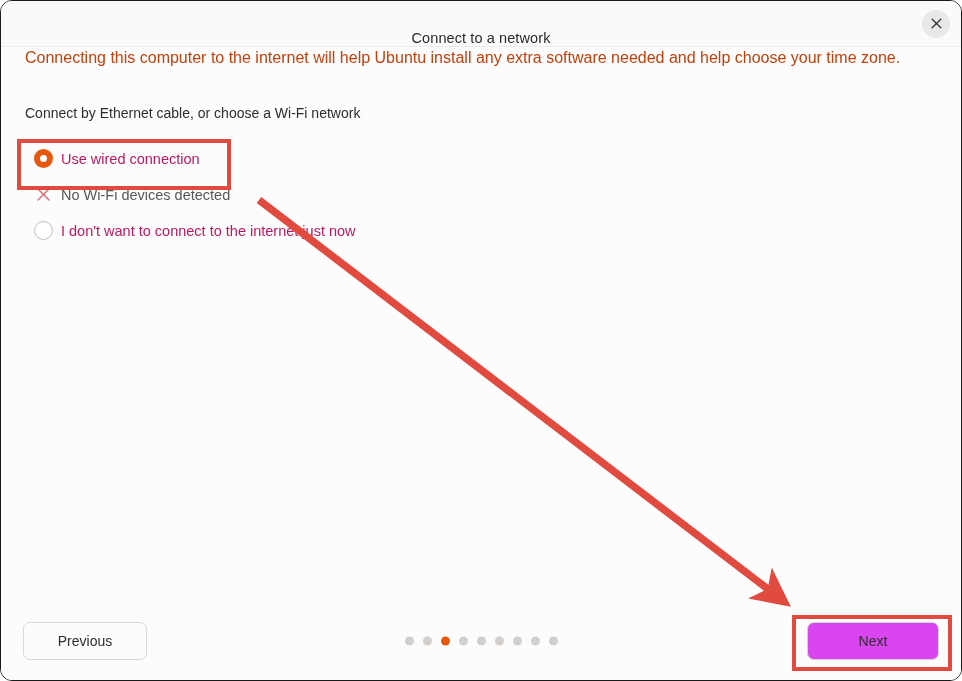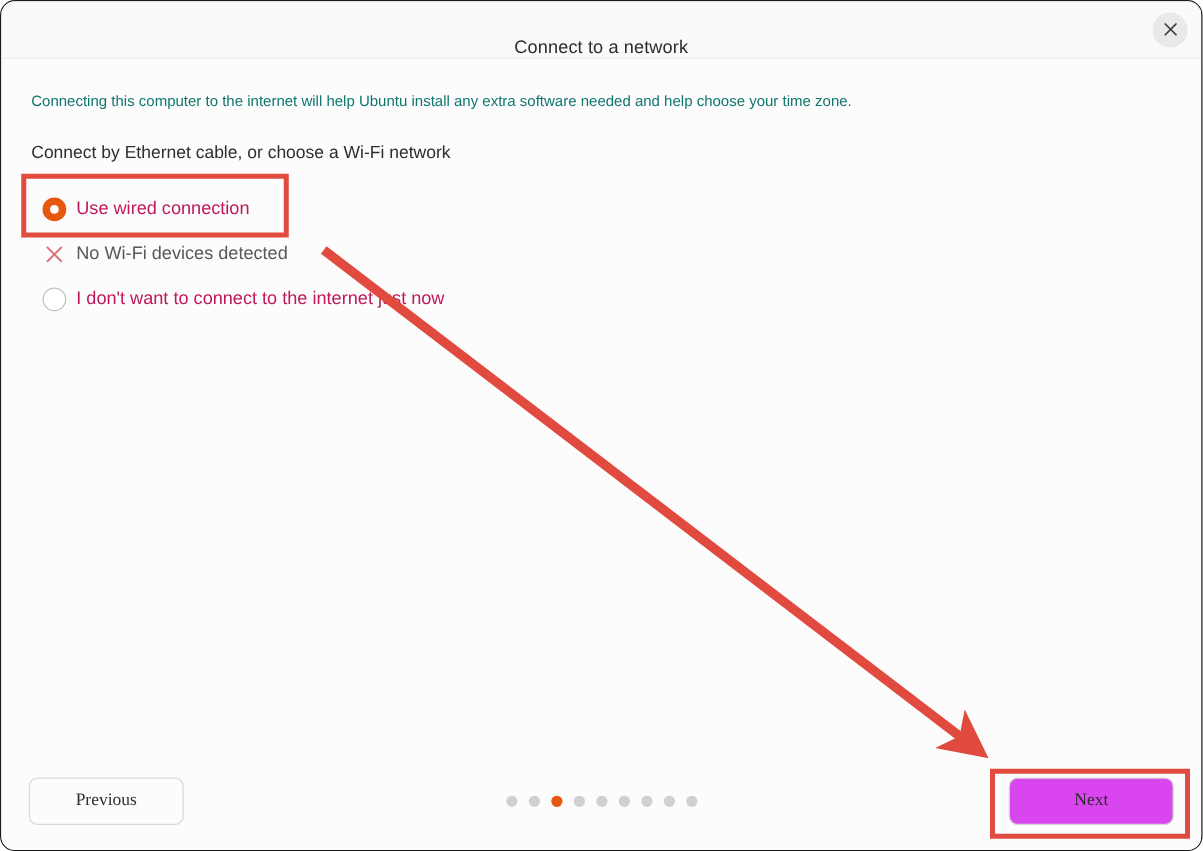--- a/index.html
+++ b/index.html
@@ -63,28 +63,27 @@
 
   
   #content {
     position: relative;
     flex: 1 1 auto;
     padding: 0 24px;
     background: #fdfcfc;
   }
 
   #intro-text {
-    margin-top: 26px;
-    font-size: 12px;
-    color: #0f766e;
+    font-size: 16px;
+    color: #c2410c;
     line-height: 1.35;
   }
 
   #subtitle-text {
-    margin-top: 24px;
+    margin-top: 36px;
     font-size: 14px;
     color: #2d2d2d;
   }
 
   #options { margin-top: 20px; }
 
   .option-row {
     display: flex;
     align-items: center;
     height: 36px;
@@ -133,21 +132,21 @@
     position: relative;
     flex: 0 0 78px;
     height: 78px;
     display: flex;
     align-items: center;
     padding: 0 22px;
     background: #fdfcfc;
   }
 
   .nav-button {
-    font-family: Liberation Serif, serif;
+    font-family: Liberation Sans, sans-serif;
     font-size: 14px;
     color: #2d2d2d;
     height: 38px;
     min-width: 124px;
     padding: 0 24px;
     border-radius: 7px;
     cursor: pointer;
   }
 
   #previous-button {

